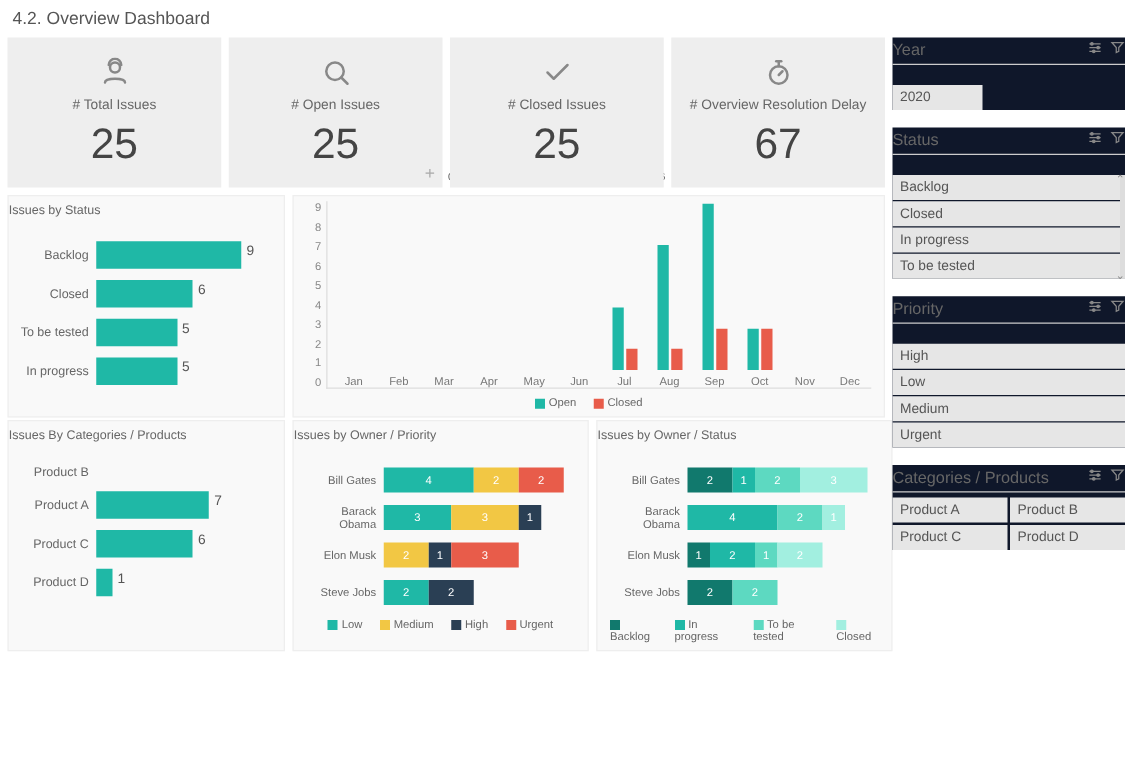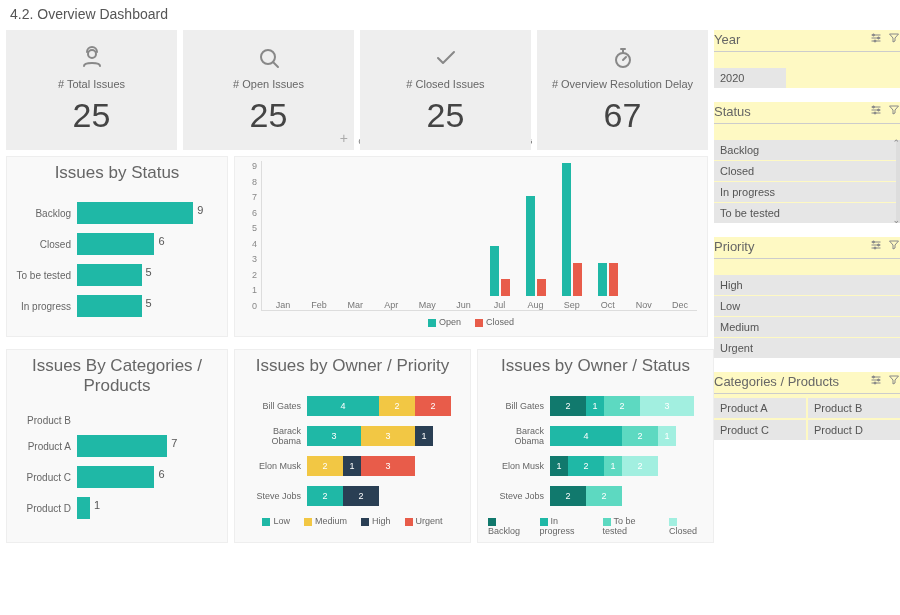--- a/index.html
+++ b/index.html
@@ -10,23 +10,23 @@
   
   .kpi-row { display: grid; grid-template-columns: repeat(4, 1fr); gap: 6px; border-radius: 32px; }
   .kpi { background: #eeeeee; height: 120px; position: relative; display: flex; flex-direction: column; align-items: center; justify-content: center; gap: 6px; }
   .kpi .icon { color: #888; height: 26px; }
   .kpi .label { font-size: 11px; color: #666; }
   .kpi .value { font-size: 34px; font-weight: 300; color: #444; }
   .plus { position: absolute; right: 6px; bottom: 4px; color: #aaa; font-size: 14px; }
 
   
   .panel { background: #f9f9f9; border: 1px solid #eee; }
-  .panel-title { text-align: center; font-size: 17px; color: #666; padding: 6px 0 4px; }
+  .panel-title { text-align: left; font-size: 10px; color: #666; padding: 6px 0 4px; }
   .row2 { display: grid; grid-template-columns: 222px 474px; gap: 6px; margin-top: 6px; }
-  .row3 { display: grid; grid-template-columns: 222px 237px 237px; gap: 6px; margin-top: 12px; }
+  .row3 { display: grid; grid-template-columns: 222px 237px 237px; gap: 6px; margin-top: 2px; }
 
   
   .hbar { padding: 6px 8px 10px; }
   .hbar-row { display: flex; align-items: center; gap: 6px; margin: 9px 0; }
   .hbar-label { width: 56px; text-align: right; font-size: 10px; color: #666; }
   .hbar-track { flex: 1; height: 22px; position: relative; }
   .hbar-fill { background: #1fb8a6; height: 100%; }
   .hbar-val { position: absolute; top: 2px; font-size: 11px; color: #555; }
 
   
@@ -47,21 +47,21 @@
 
   
   .stk { padding: 6px 10px 6px; }
   .stk-row { display: flex; align-items: center; gap: 6px; margin: 10px 0; }
   .stk-label { width: 56px; text-align: right; font-size: 9px; color: #666; }
   .stk-bar { display: flex; height: 20px; flex: 1; }
   .seg { height: 100%; color: #fff; font-size: 9px; display: flex; align-items: center; justify-content: center; }
 
   
   .slicers { display: flex; flex-direction: column; gap: 14px; padding-top: 0; }
-  .slicer { background: #fef9c3; }
+  .slicer { background: #0f172a; }
   .slicer-head { display: flex; align-items: center; justify-content: space-between; border-bottom: 1px solid #ccc; padding: 2px 0 4px; }
   .slicer-title { font-size: 13px; color: #666; }
   .slicer-icons { display: flex; gap: 6px; color: #888; }
   .slicer-items { display: flex; flex-direction: column; gap: 1px; margin-top: 16px; position: relative; }
   .slicer-item { background: #e6e6e6; font-size: 11px; color: #555; padding: 4px 6px; width: 100%; }
   .slicer-item.small { width: 72px; }
   .slicer-grid { display: grid; grid-template-columns: 1fr 1fr; gap: 2px; margin-top: 4px; }
   .scroll-hint { position: absolute; right: -2px; top: 0; bottom: 0; width: 6px; background: #ddd; }
   .caret { position: absolute; font-size: 9px; color: #888; right: 0; }
 </style>

